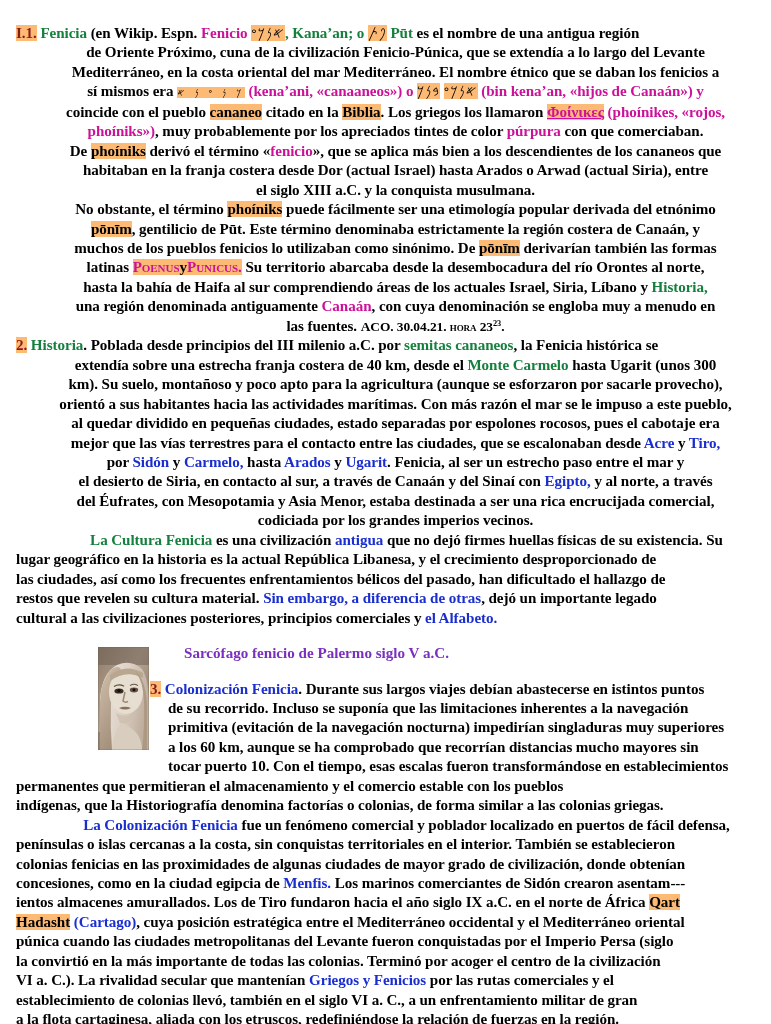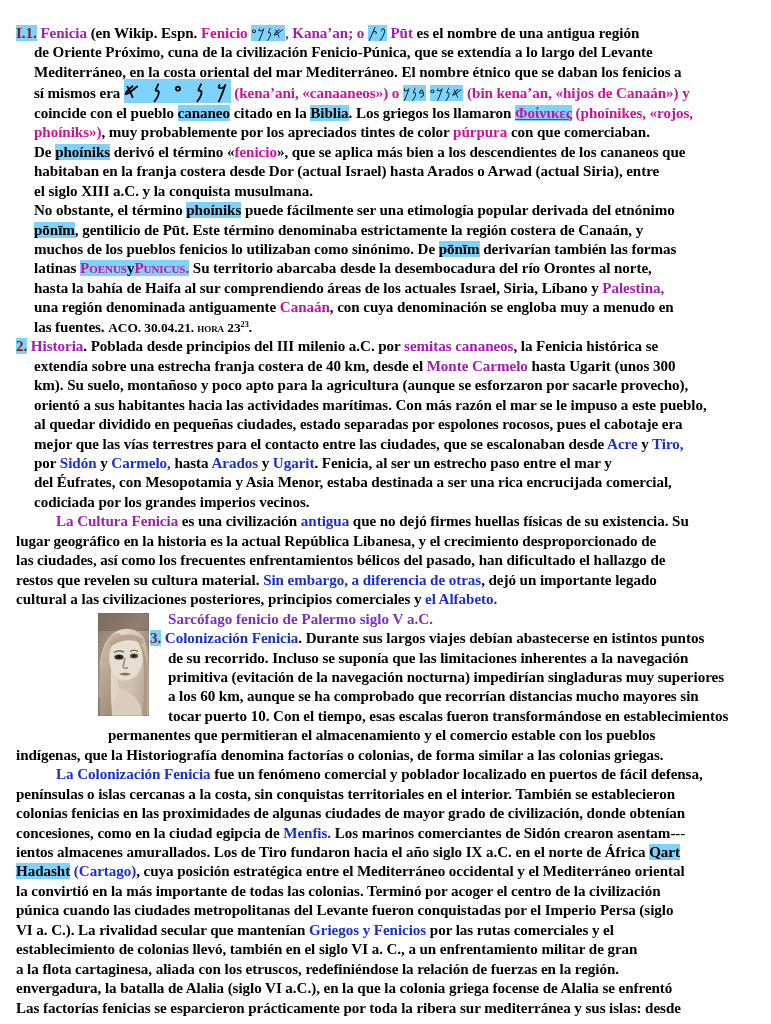--- a/index.html
+++ b/index.html
@@ -30,41 +30,42 @@
     letter-spacing: -0.05px;
     word-spacing: -0.1px;
   }
   .ind {
     margin-left: 18px;
     text-indent: -18px;
   }
   .ind2 {
     margin-left: 18px;
     text-indent: 0;
+    text-align: center;
   }
   .first-indent {
     text-indent: 22px;
   }
   .hl {
-    background: #7dd3fc;
-  }
-  .purple { color: #a21caf; }
+    background: #fdba74;
+  }
+  .purple { color: #15803d; }
   .magenta { color: #cc1199; }
   .blue { color: #1a2ed0; }
   .darkred { color: #8a1a1a; }
   .phoen {
     font-family: "DejaVu Sans", sans-serif;
     font-weight: normal;
     font-size: 14.5px;
     letter-spacing: 1.2px;
   }
   .phoen-sp {
     font-family: "DejaVu Sans", sans-serif;
-    font-weight: bold;
-    font-size: 20px;
+    font-weight: normal;
+    font-size: 10px;
     letter-spacing: 3.5px;
   }
   .greek {
     font-family: "Liberation Serif", serif;
     font-weight: bold;
     text-decoration: underline;
   }
   .smallcaps {
     font-variant: small-caps;
   }
@@ -93,21 +94,21 @@
   .sarc-img svg { display: block; }
   .fig-text {
     margin-left: 152px;
   }
   .fig-text .para { margin: 0; }
   .caption {
     font-size: 15.1px;
     line-height: 19.45px;
     font-weight: bold;
     color: #7b2fbe;
-    margin: 0;
+    margin: 16px;
   }
   .hang3 {
     margin-left: 18px;
     text-indent: -18px;
   }
 </style>
 </head>
 <body>
 
 <div class="page">
@@ -176,21 +177,21 @@
   </div>
 
   <div class="para ind2">
     <span>latinas</span>
     <span class="hl smallcaps magenta">Poenus</span><span class="hl">y</span><span class="hl smallcaps magenta">Punicus.</span>
     <span>Su territorio abarcaba desde la desembocadura del río Orontes al norte,</span>
   </div>
 
   <div class="para ind2">
     <span>hasta la bahía de Haifa al sur comprendiendo áreas de los actuales Israel, Siria, Líbano y</span>
-    <span class="purple">Palestina,</span>
+    <span class="purple">Historia,</span>
   </div>
 
   <div class="para ind2">
     <span>una región denominada antiguamente</span>
     <span class="magenta">Canaán</span><span>, con cuya denominación se engloba muy a menudo en</span>
   </div>
 
   <div class="para ind2">
     <span>las fuentes.</span>
     <span class="acosize"><span class="smallcaps">ACO. 30.04.21. hora 23</span><sup>23</sup><span>.</span></span>
@@ -223,20 +224,25 @@
     <span>por</span>
     <span class="blue">Sidón</span>
     <span>y</span>
     <span class="blue">Carmelo,</span>
     <span>hasta</span>
     <span class="blue">Arados</span>
     <span>y</span>
     <span class="blue">Ugarit</span><span>. Fenicia, al ser un estrecho paso entre el mar y</span>
   </div>
 
+  <div class="para ind2">
+    <span>el desierto de Siria, en contacto al sur, a través de Canaán y del Sinaí con</span>
+    <span class="blue">Egipto,</span>
+    <span>y al norte, a través</span>
+  </div>
 
   <div class="para ind2">del Éufrates, con Mesopotamia y Asia Menor, estaba destinada a ser una rica encrucijada comercial,</div>
   <div class="para ind2">codiciada por los grandes imperios vecinos.</div>
 
   <div class="para ind2 first-indent">
     <span class="purple">La Cultura Fenicia</span>
     <span>es una civilización</span>
     <span class="blue">antigua</span>
     <span>que no dejó firmes huellas físicas de su existencia. Su</span>
   </div>
@@ -315,21 +321,21 @@
         <span class="hl darkred">3.</span>
         <span class="blue">Colonización Fenicia</span><span>. Durante sus largos viajes debían abastecerse en istintos puntos</span>
       </div>
 
       <div class="para">de su recorrido. Incluso se suponía que las limitaciones inherentes a la navegación</div>
       <div class="para">primitiva (evitación de la navegación nocturna) impedirían singladuras muy superiores</div>
       <div class="para">a los 60 km, aunque se ha comprobado que recorrían distancias mucho mayores sin</div>
       <div class="para">tocar puerto 10. Con el tiempo, esas escalas fueron transformándose en establecimientos</div>
     </div>
 
-    <div class="para" style="margin-left:92px">permanentes que permitieran el almacenamiento y el comercio  estable con los pueblos</div>
+    <div class="para" style="">permanentes que permitieran el almacenamiento y el comercio  estable con los pueblos</div>
   </div>
 
   <div class="para">indígenas, que la Historiografía denomina factorías o colonias, de forma similar a las colonias griegas.</div>
 
   <div class="para ind2 first-indent">
     <span class="blue">La Colonización Fenicia</span>
     <span>fue un fenómeno comercial y poblador localizado en puertos de fácil defensa,</span>
   </div>
 
   <div class="para">penínsulas o islas cercanas a la costa, sin conquistas territoriales en el interior. También se establecieron</div>
@@ -344,22 +350,22 @@
   <div class="para">
     <span>ientos almacenes amurallados. Los de Tiro fundaron hacia el año siglo IX a.C. en el norte de África</span>
     <span class="hl">Qart</span>
   </div>
 
   <div class="para">
     <span class="hl">Hadasht</span>
     <span class="blue">(Cartago)</span><span>, cuya posición estratégica entre el Mediterráneo occidental y el Mediterráneo oriental</span>
   </div>
 
+  <div class="para">púnica cuando las ciudades metropolitanas del Levante fueron conquistadas por el Imperio Persa (siglo</div>
   <div class="para">la convirtió en la más importante de todas las colonias. Terminó por acoger el centro de la civilización</div>
-  <div class="para">púnica cuando las ciudades metropolitanas del Levante fueron conquistadas por el Imperio Persa (siglo</div>
 
   <div class="para">
     <span>VI a. C.). La rivalidad secular que mantenían</span>
     <span class="blue">Griegos y Fenicios</span>
     <span>por las rutas comerciales y el</span>
   </div>
 
   <div class="para">establecimiento  de colonias llevó, también en el siglo VI a. C., a un enfrentamiento militar de gran</div>
   <div class="para">a la flota cartaginesa, aliada con los etruscos, redefiniéndose la relación de fuerzas en la región.</div>
   <div class="para">envergadura, la batalla de Alalia (siglo VI a.C.), en la que la colonia griega focense de Alalia se enfrentó</div>

